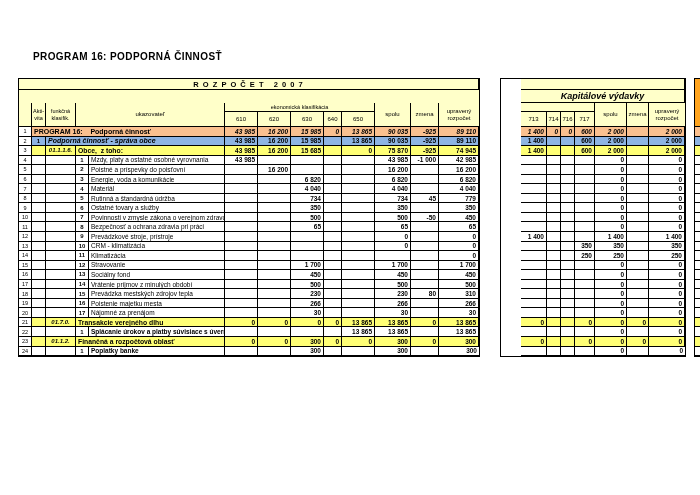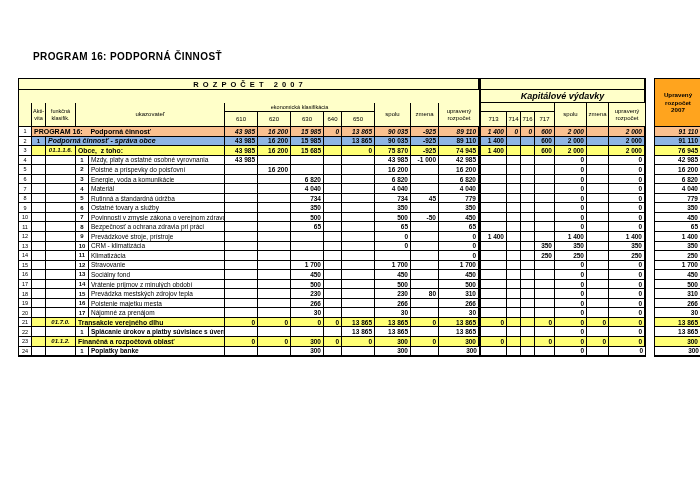--- a/index.html
+++ b/index.html
@@ -5,21 +5,21 @@
   :root{
     --hdr-bg:#FFFFC9; --yellow:#FFFF75; --orange-row:#FAC08F; --blue-row:#8EB4E3;
     --sum-hdr:#FFA41E; --bd:#000;
   }
   *{box-sizing:border-box;margin:0;padding:0;}
   html,body{width:700px;height:495px;background:#fff;overflow:hidden;}
   body{font-family:"Liberation Sans",sans-serif;color:#000;position:relative;}
   .page-title{position:absolute;left:33px;top:51px;font-size:10px;font-weight:bold;letter-spacing:.4px;}
   .tables{position:absolute;left:18px;top:78px;display:flex;align-items:flex-start;}
   .tbl{border:1.5px solid var(--bd);background:#fff;}
-  .tbl-k{margin-left:0;}
+  .tbl-k{margin-left:20px;padding-left:20px;}
   .tbl-r{margin-left:8px;}
   .hdr,.bd{display:grid;}
   .hdr-l,.bd-l{grid-template-columns:13px 14px 30px 13px 136px 33px 33px 33px 18px 33px 36px 28px 40px;}
   .hdr-k,.bd-k{grid-template-columns:26px 14px 14px 20px 32px 22px 36px;}
   .hdr-l,.hdr-k{grid-template-rows:11px 13px 9px 15px;background:var(--hdr-bg);}
   .bd{grid-auto-rows:9.55px;}
   .c{display:flex;align-items:center;overflow:hidden;white-space:pre;border-right:1px solid var(--bd);border-bottom:1px solid var(--bd);}
   .c:last-child{border-right:none;}
   .ctr{justify-content:center;text-align:center;}
   .rt{justify-content:flex-end;text-align:right;padding-right:2px;}

